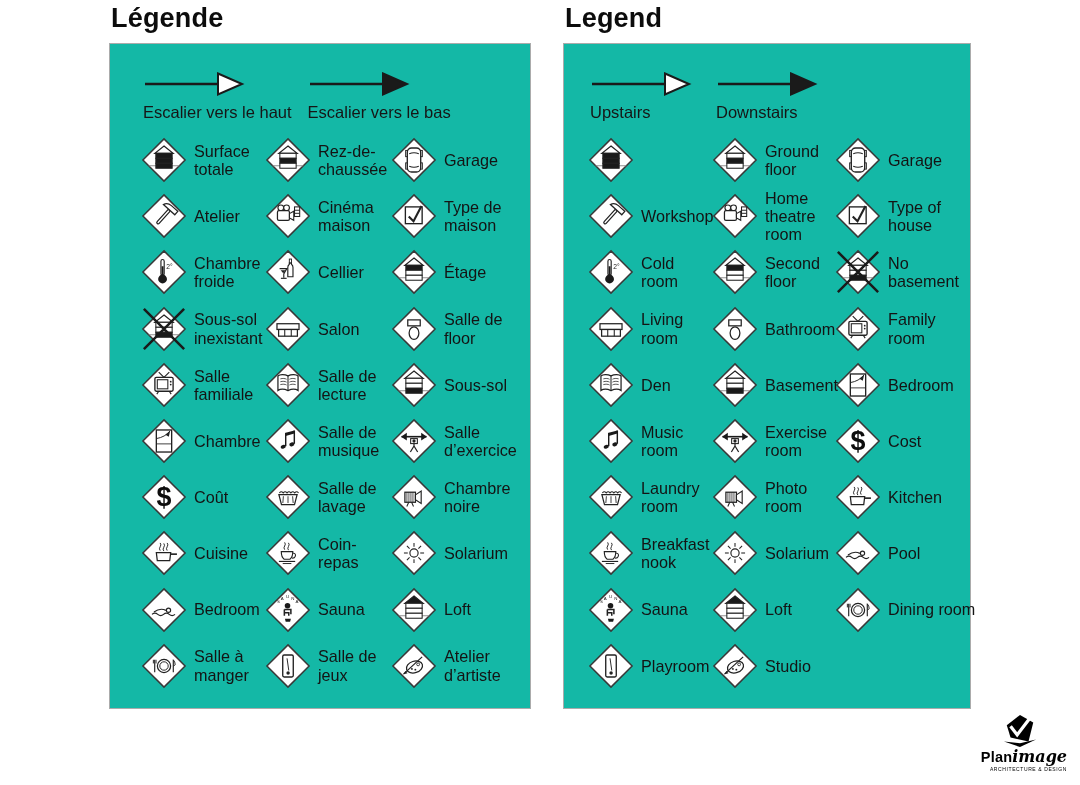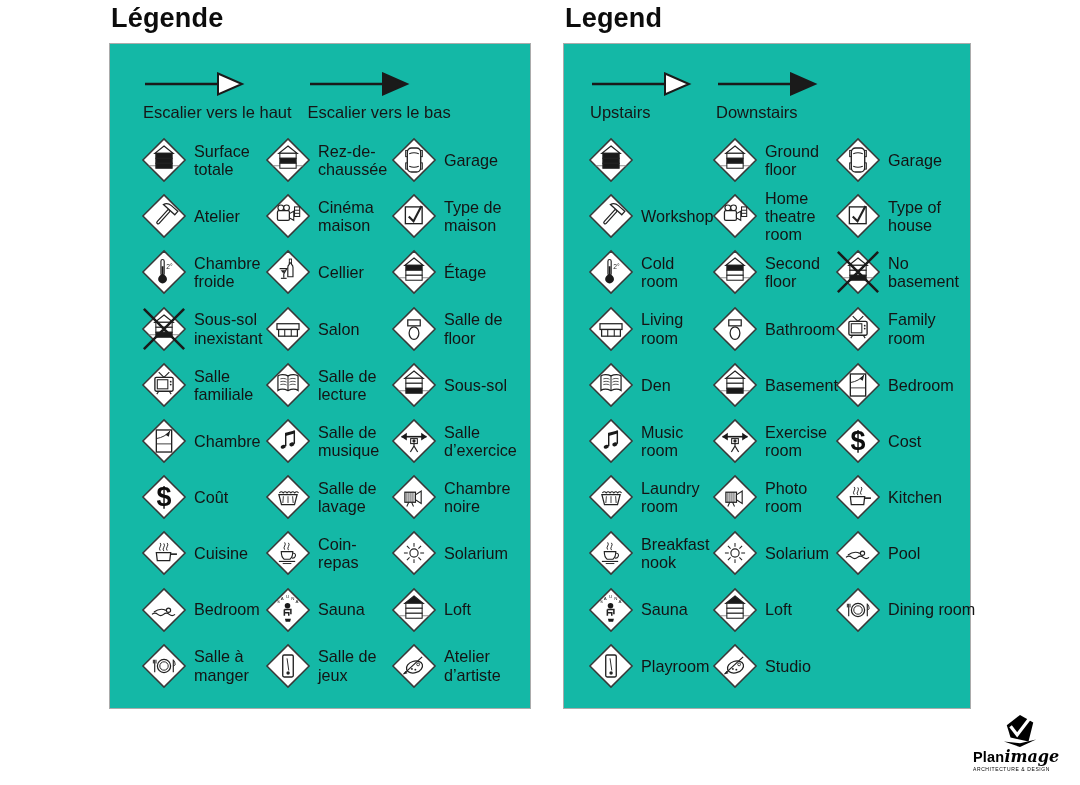--- a/index.html
+++ b/index.html
@@ -14,21 +14,21 @@
   .arrows-fr .arrow-block{margin-right:16px;}
   .arrows-en .arrow-block{margin-right:24px;}
   .arrow-label{font-size:16.5px;margin-top:1px;white-space:nowrap;color:#161616;}
   .legend-grid{display:grid;grid-auto-rows:56.2px;align-items:center;margin-top:8px;}
   .grid-fr{grid-template-columns:124px 126px 140px;}
   .grid-en{grid-template-columns:124px 123px 142px;}
   .legend-item{display:flex;align-items:center;gap:7px;}
   .legend-icon{width:46px;height:46px;flex:0 0 auto;}
   .legend-icon svg{display:block;}
   .legend-label{font-size:16.2px;line-height:1.13;color:#141414;}
-  .logo{position:absolute;left:973px;top:714px;width:94px;text-align:left;}
+  .logo{position:absolute;left:973px;top:714px;width:94px;text-align:right;}
   .logo-mark{margin:0 auto 1px auto;width:40px;height:34px;}
   .logo-text{font-size:14.5px;line-height:1;white-space:nowrap;color:#000;}
   .logo-bold{font-weight:800;letter-spacing:.2px;}
   .logo-italic{font-style:italic;font-weight:600;font-size:16px;font-family:"DejaVu Serif",serif;}
   .logo-tagline{font-size:5px;letter-spacing:.6px;color:#000;margin-top:1px;}
 </style>
 </head>
 <body>
 
 <div class="page">

